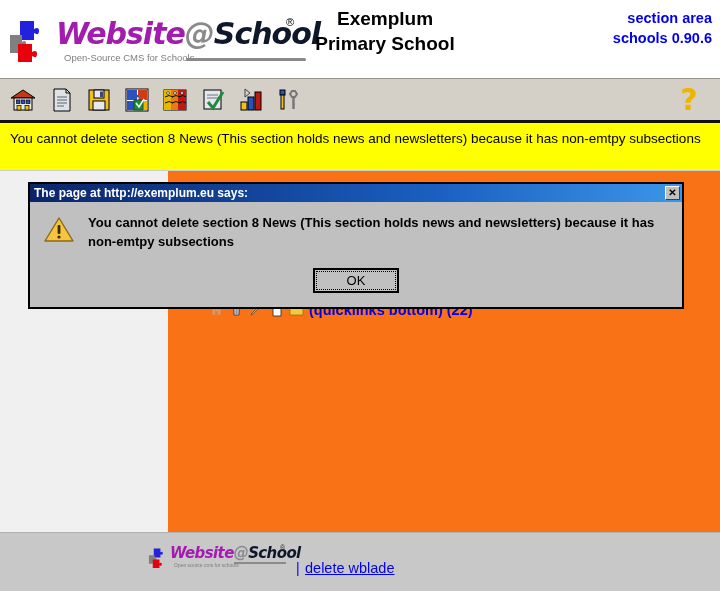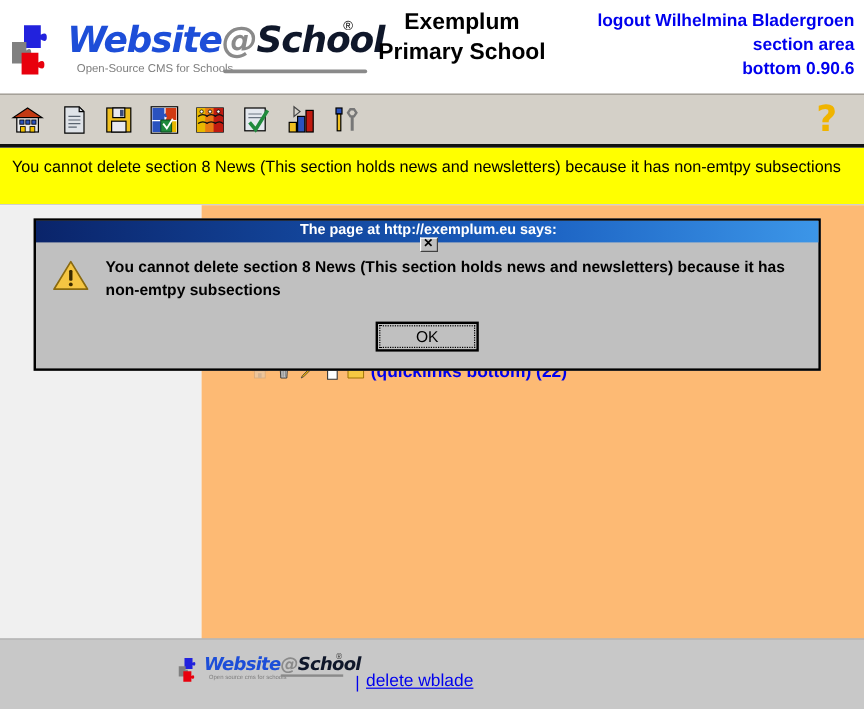--- a/index.html
+++ b/index.html
@@ -41,21 +41,21 @@
     position: absolute;
     left: 48px;
     top: 2px;
     font-family: "DejaVu Sans", sans-serif;
     font-size: 30px;
     font-weight: bold;
     font-style: italic;
     letter-spacing: -1px;
     white-space: nowrap;
   }
-  .lw-red { color: #1d4ed8; }
+  .lw-red { color: #a21caf; }
   .lw-gray { color: #8a8a8a; }
   .lw-blue { color: #0f172a; }
   .logo-reg {
     position: absolute;
     left: 278px;
     top: 2px;
     font-size: 11px;
     color: #000;
   }
   .logo-tag {
@@ -182,21 +182,21 @@
     line-height: 1.5;
   }
   .side-gap { height: 6px; }
 
   #main-panel {
     position: absolute;
     left: 168px;
     top: 0;
     right: 0;
     height: 100%;
-    background: #fdba74;
+    background: #f97316;
     padding-left: 46px;
   }
   #tree {
     position: absolute;
     left: 38px;
     top: 28px;
   }
   .tree-row {
     display: flex;
     align-items: center;
@@ -320,21 +320,20 @@
     z-index: 50;
   }
   #dlg-titlebar {
     height: 18px;
     background: linear-gradient(to right, #0a246a 0%, #1a5fc0 62%, #3c96e8 100%);
     display: flex;
     align-items: center;
     justify-content: space-between;
     padding: 0 2px 0 4px;
     box-sizing: border-box;
-    flex-direction: column;
   }
   #dlg-title {
     color: #ffffff;
     font-size: 12px;
     font-weight: bold;
     font-family: "Liberation Sans", sans-serif;
     white-space: nowrap;
   }
   #dlg-close {
     width: 15px;
@@ -410,23 +409,22 @@
     <div class="logo-tag">Open-Source CMS for Schools</div>
     <div class="logo-underline"></div>
   </div>
 
   <div id="school-title">
     <div>Exemplum</div>
     <div>Primary School</div>
   </div>
 
   <div id="header-right">
-    <div>logout Wilhelmina Bladergroen</div>
     <div>section area</div>
-    <div>bottom 0.90.6</div>
+    <div>schools 0.90.6</div>
   </div>
 </div>
 
 <div id="toolbar">
   <div id="toolbar-icons">
 
     <div class="tbicon">
       <svg width="28" height="28" viewBox="0 0 28 28">
         <polygon points="14,4 26,12 2,12" fill="#c23a13" stroke="#000" stroke-width="1"></polygon>
         <rect x="5" y="12" width="18" height="12" fill="#e8e8e8" stroke="#000" stroke-width="1"></rect>

